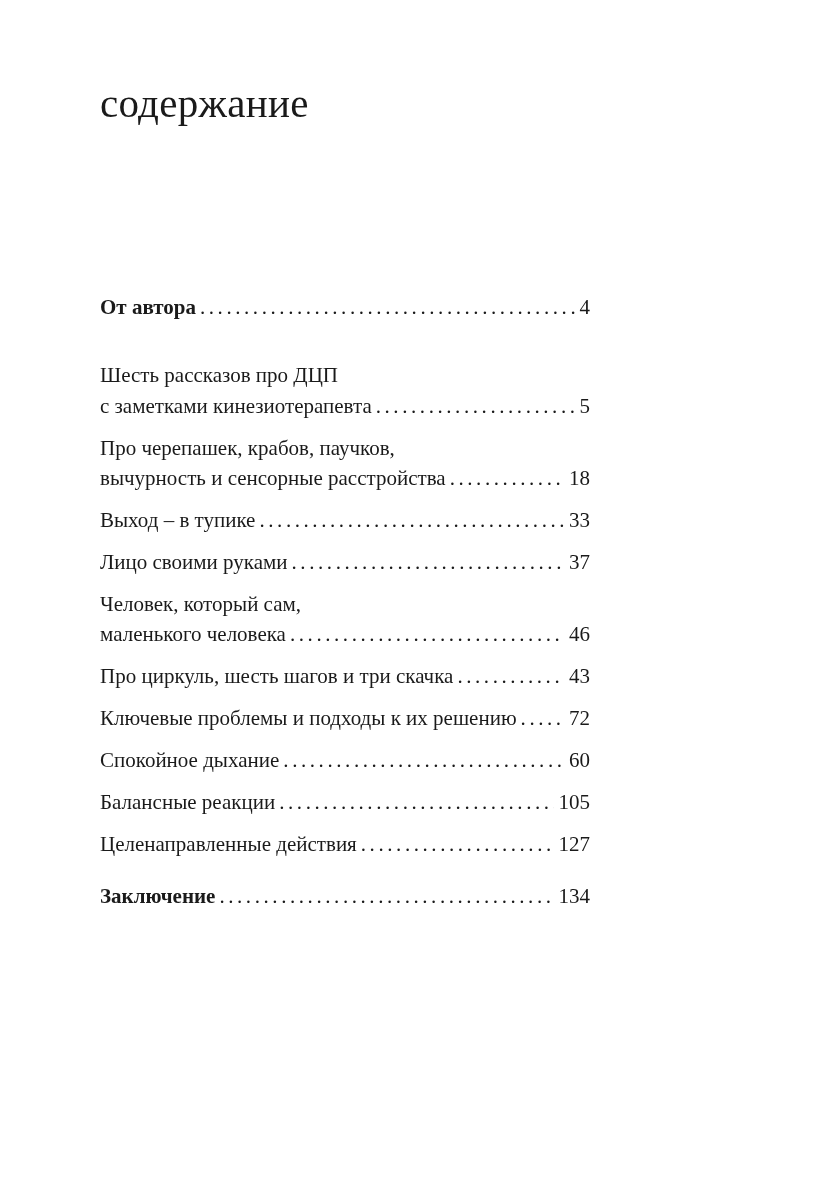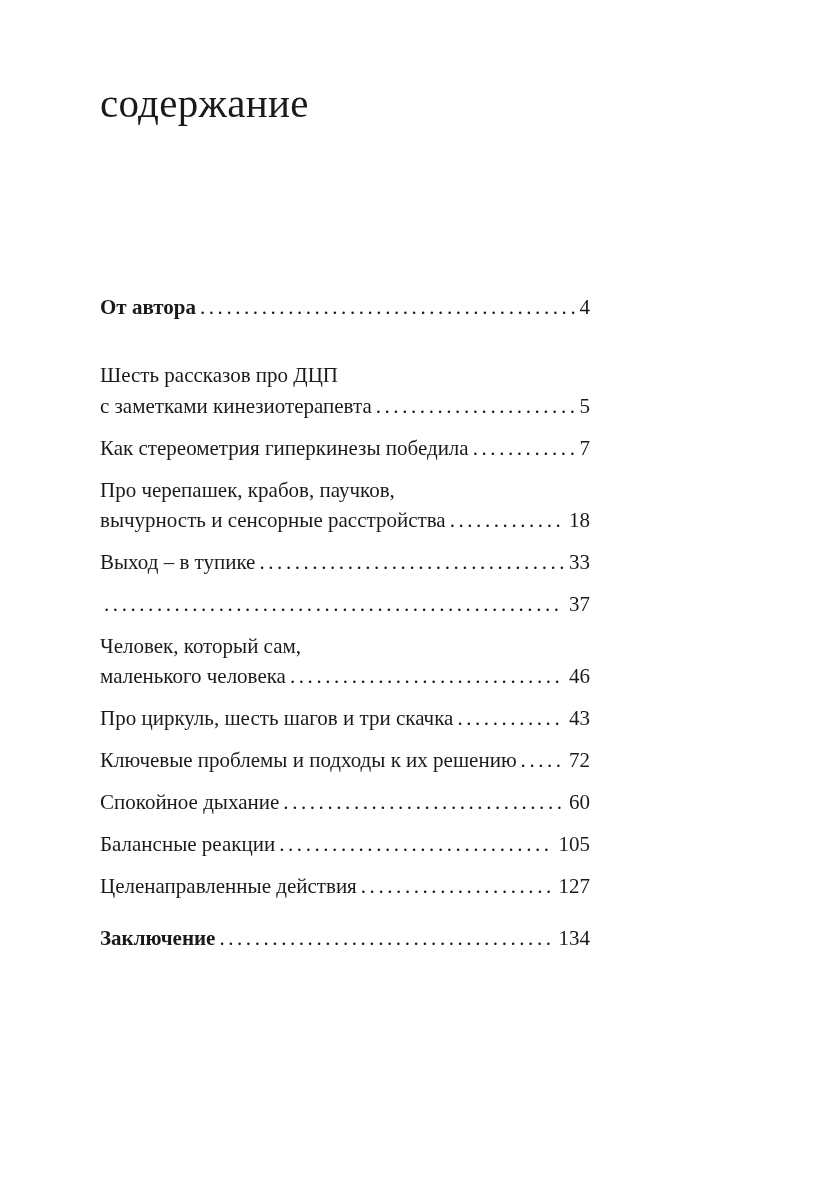--- a/index.html
+++ b/index.html
@@ -79,47 +79,41 @@
 
     <div class="entry h1 mt-lg">
       <div class="line">Шесть рассказов про ДЦП</div>
       <div class="row">
         <span class="label">с заметками кинезиотерапевта</span>
         <span class="leader"></span>
         <span class="page-num">5</span>
       </div>
     </div>
 
-    <div class="entry">
-      <div class="row">
-        <span class="label">Как стереометрия гиперкинезы победила</span>
-        <span class="leader"></span>
-        <span class="page-num">7</span>
-      </div>
-    </div>
 
     <div class="entry">
       <div class="line">Про черепашек, крабов, паучков,</div>
       <div class="row">
         <span class="label">вычурность и сенсорные расстройства</span>
         <span class="leader"></span>
         <span class="page-num">18</span>
       </div>
     </div>
 
     <div class="entry">
       <div class="row">
         <span class="label">Выход – в тупике</span>
         <span class="leader"></span>
         <span class="page-num">33</span>
       </div>
     </div>
 
     <div class="entry">
       <div class="row">
+        <span class="label">Лицо своими руками</span>
         <span class="leader"></span>
         <span class="page-num">37</span>
       </div>
     </div>
 
     <div class="entry">
       <div class="line">Человек, который сам,</div>
       <div class="row">
         <span class="label">маленького человека</span>
         <span class="leader"></span>

